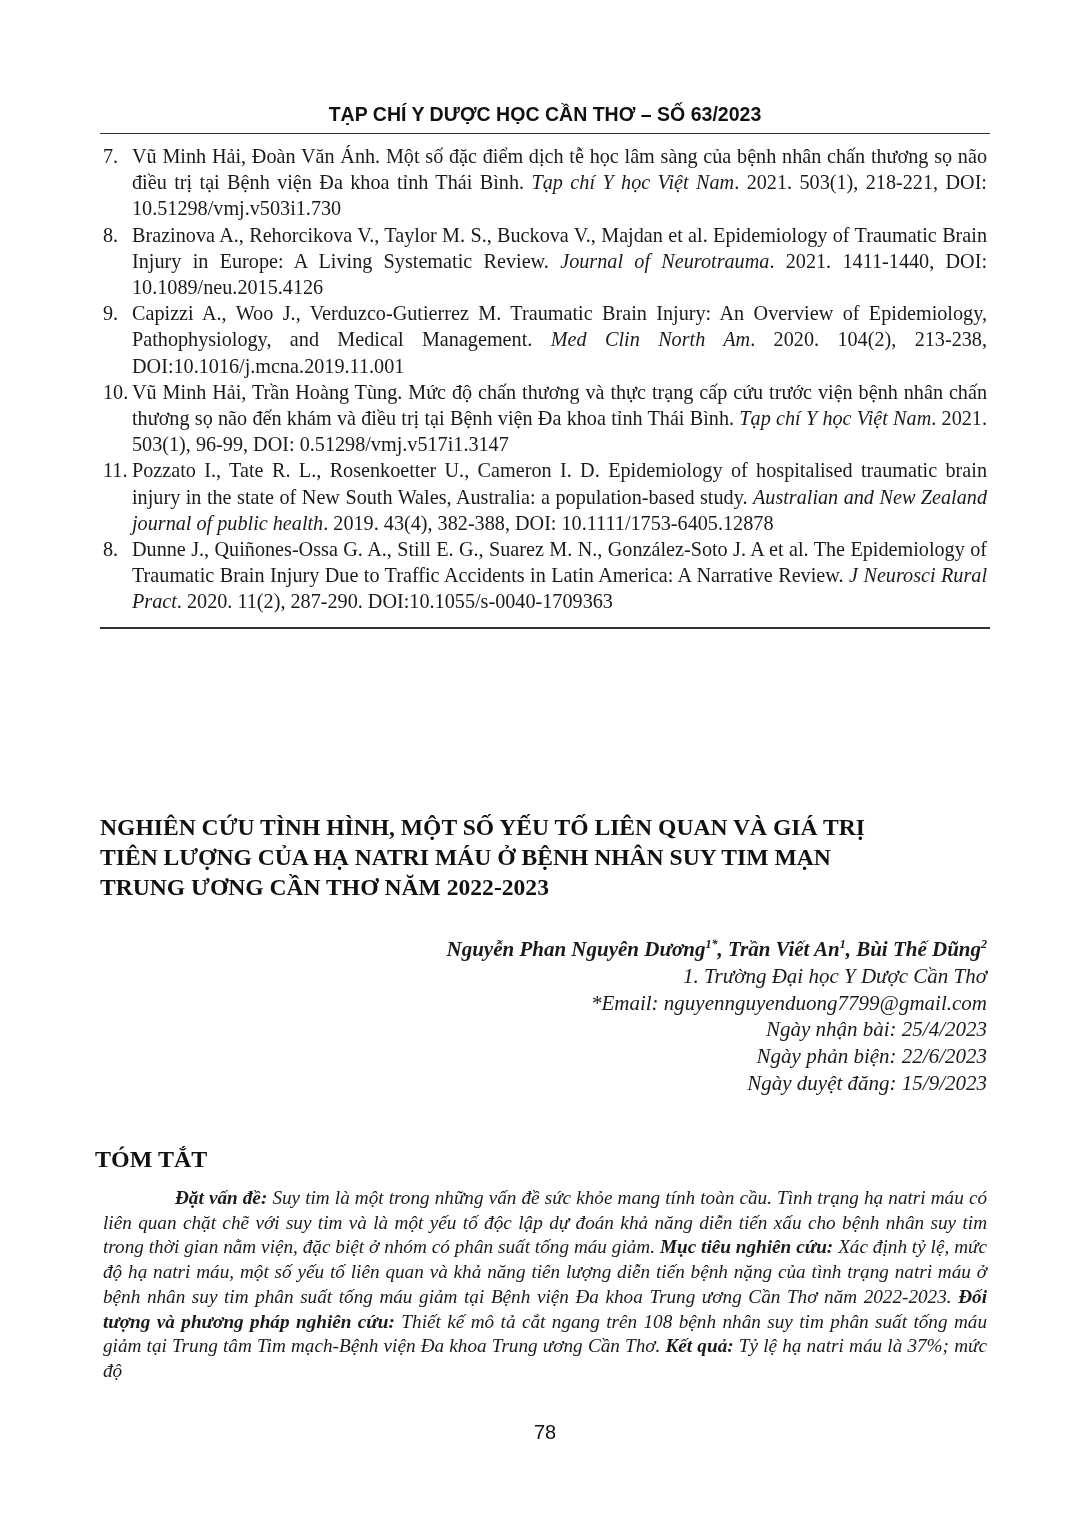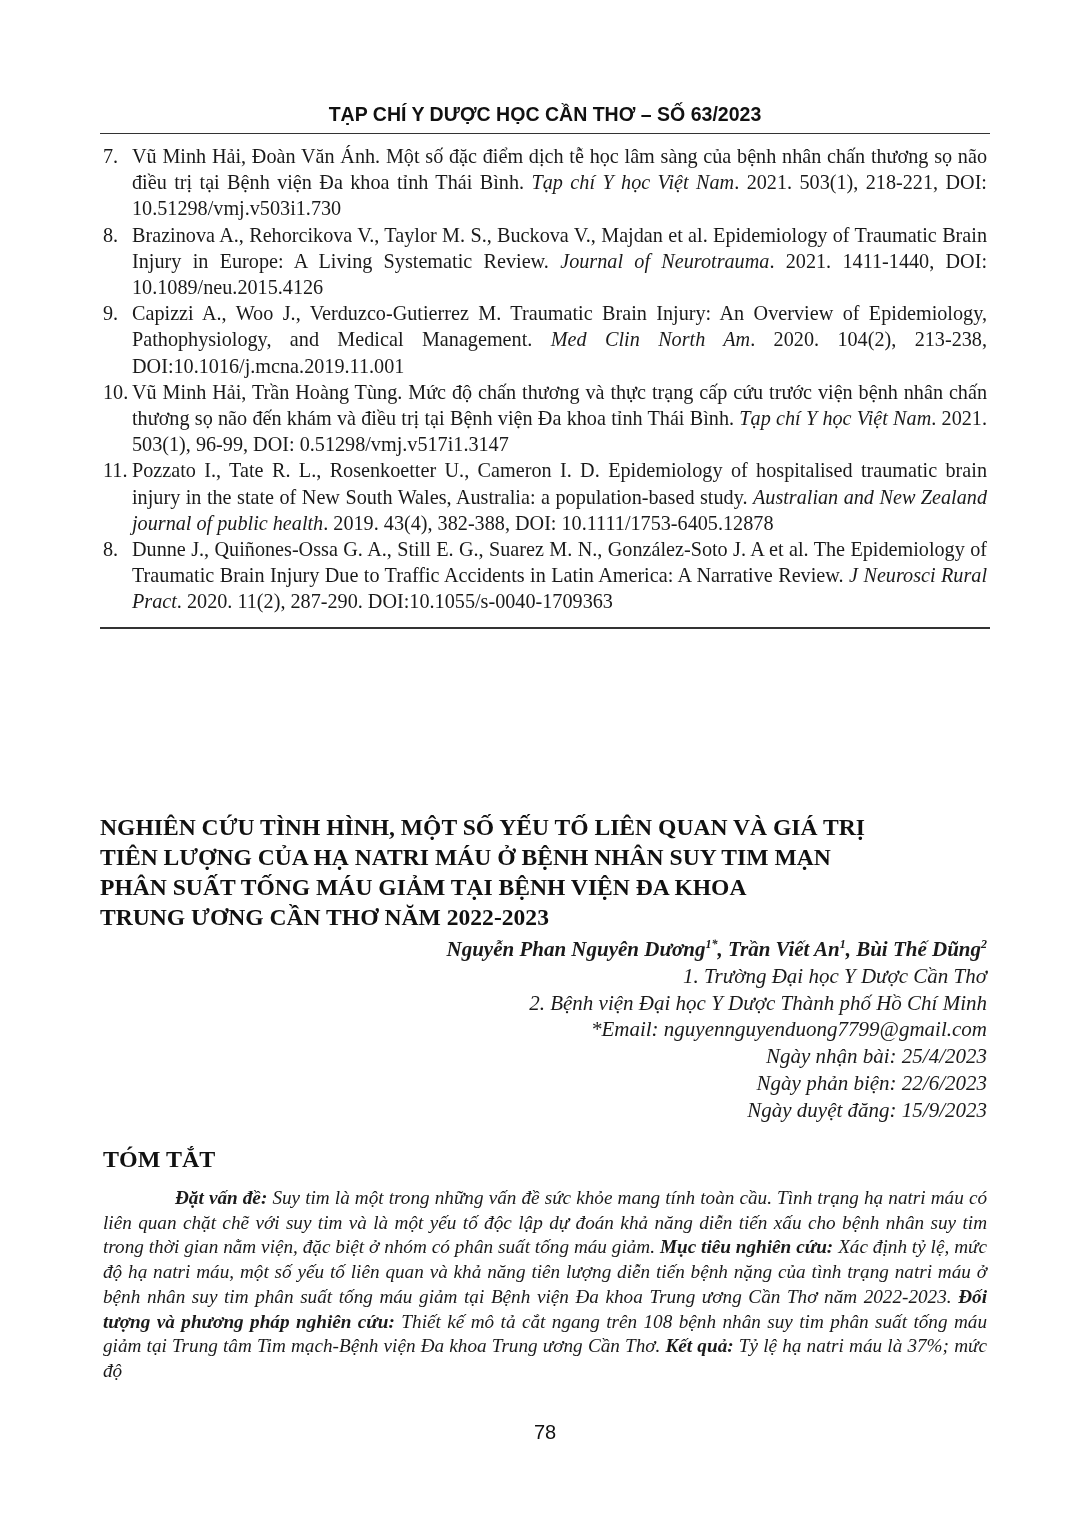--- a/index.html
+++ b/index.html
@@ -26,21 +26,21 @@
   .title { position: absolute; left: 100px; top: 812px; width: 890px; text-align: left;
     font-family: "Liberation Serif", serif; font-weight: bold; font-size: 23.6px; line-height: 30px; color: #111; }
   .title .line { display: block; white-space: nowrap; }
 
   .byline { position: absolute; right: 103px; top: 936px; text-align: right;
     font-family: "Liberation Serif", serif; font-style: italic; font-size: 21px; line-height: 26.8px; color: #1a1a1a; }
   .byline .authors { font-weight: bold; }
   .byline sup { font-size: 12px; vertical-align: 8px; line-height: 0; }
   .byline .row { display: block; white-space: nowrap; }
 
-  .abstract-heading { position: absolute; left: 103px; top: 1146px;
+  .abstract-heading { position: absolute; left: 95px; top: 1146px;
     font-family: "Liberation Serif", serif; font-weight: bold; font-size: 24px; color: #111; }
 
   .abstract { position: absolute; left: 103px; top: 1186px; width: 884px;
     font-family: "Liberation Serif", serif; font-style: italic; font-size: 19.2px; line-height: 24.7px;
     text-align: justify; text-indent: 72px; color: #1a1a1a; }
   .abstract b { font-weight: bold; }
 
   .page-number { position: absolute; left: 0; width: 1090px; top: 1421px; text-align: center;
     font-family: "Liberation Sans", sans-serif; font-size: 20px; color: #111; }
 </style>
@@ -71,30 +71,28 @@
     <div class="ref">
       <span class="num">8.</span><span>Dunne J., Quiñones-Ossa G. A., Still E. G., Suarez M. N., González-Soto J. A et al. The Epidemiology of Traumatic Brain Injury Due to Traffic Accidents in Latin America: A Narrative Review. </span><i>J Neurosci Rural Pract</i><span>. 2020. 11(2), 287-290. DOI:10.1055/s-0040-1709363</span>
     </div>
   </div>
 
   <div class="sep-rule"></div>
 
   <div class="title">
     <span class="line">NGHIÊN CỨU TÌNH HÌNH, MỘT SỐ YẾU TỐ LIÊN QUAN VÀ GIÁ TRỊ</span>
     <span class="line">TIÊN LƯỢNG CỦA  HẠ NATRI MÁU Ở BỆNH NHÂN SUY TIM MẠN</span>
-    <span class="line">PHÂN SUẤT TỐNG MÁU GIẢM TẠI BỆNH VIỆN ĐA KHOA</span>
     <span class="line">TRUNG ƯƠNG CẦN THƠ NĂM 2022-2023</span>
   </div>
 
   <div class="byline">
     <span class="row authors">
       <span>Nguyễn Phan Nguyên Dương</span><sup>1*</sup><span>, </span><span>Trần Viết An</span><sup>1</sup><span>, </span><span>Bùi Thế Dũng</span><sup>2</sup>
     </span>
     <span class="row">1. Trường Đại học Y Dược Cần Thơ</span>
-    <span class="row">2. Bệnh viện Đại học Y Dược Thành phố Hồ Chí Minh</span>
     <span class="row">*Email: nguyennguyenduong7799@gmail.com</span>
     <span class="row">Ngày nhận bài: 25/4/2023</span>
     <span class="row">Ngày phản biện: 22/6/2023</span>
     <span class="row">Ngày duyệt đăng: 15/9/2023</span>
   </div>
 
   <div class="abstract-heading">TÓM TẮT</div>
 
   <div class="abstract"><b>Đặt vấn đề:</b><span> Suy tim là một trong những vấn đề sức khỏe mang tính toàn cầu. Tình trạng hạ natri máu có liên quan chặt chẽ với suy tim và là một yếu tố độc lập dự đoán khả năng diễn tiến xấu cho bệnh nhân suy tim trong thời gian nằm viện, đặc biệt ở nhóm có phân suất tống máu giảm. </span><b>Mục tiêu nghiên cứu:</b><span> Xác định tỷ lệ, mức độ hạ natri máu, một số yếu tố liên quan và khả năng tiên lượng diễn tiến bệnh nặng của tình trạng natri máu ở bệnh nhân suy tim phân suất tống máu giảm tại Bệnh viện Đa khoa Trung ương Cần Thơ năm 2022-2023. </span><b>Đối tượng và phương pháp nghiên cứu:</b><span> Thiết kế mô tả cắt ngang trên 108 bệnh nhân suy tim phân suất tống máu giảm tại Trung tâm Tim mạch-Bệnh viện Đa khoa Trung ương Cần Thơ. </span><b>Kết quả:</b><span> Tỷ lệ hạ natri máu là 37%; mức độ</span></div>
 

